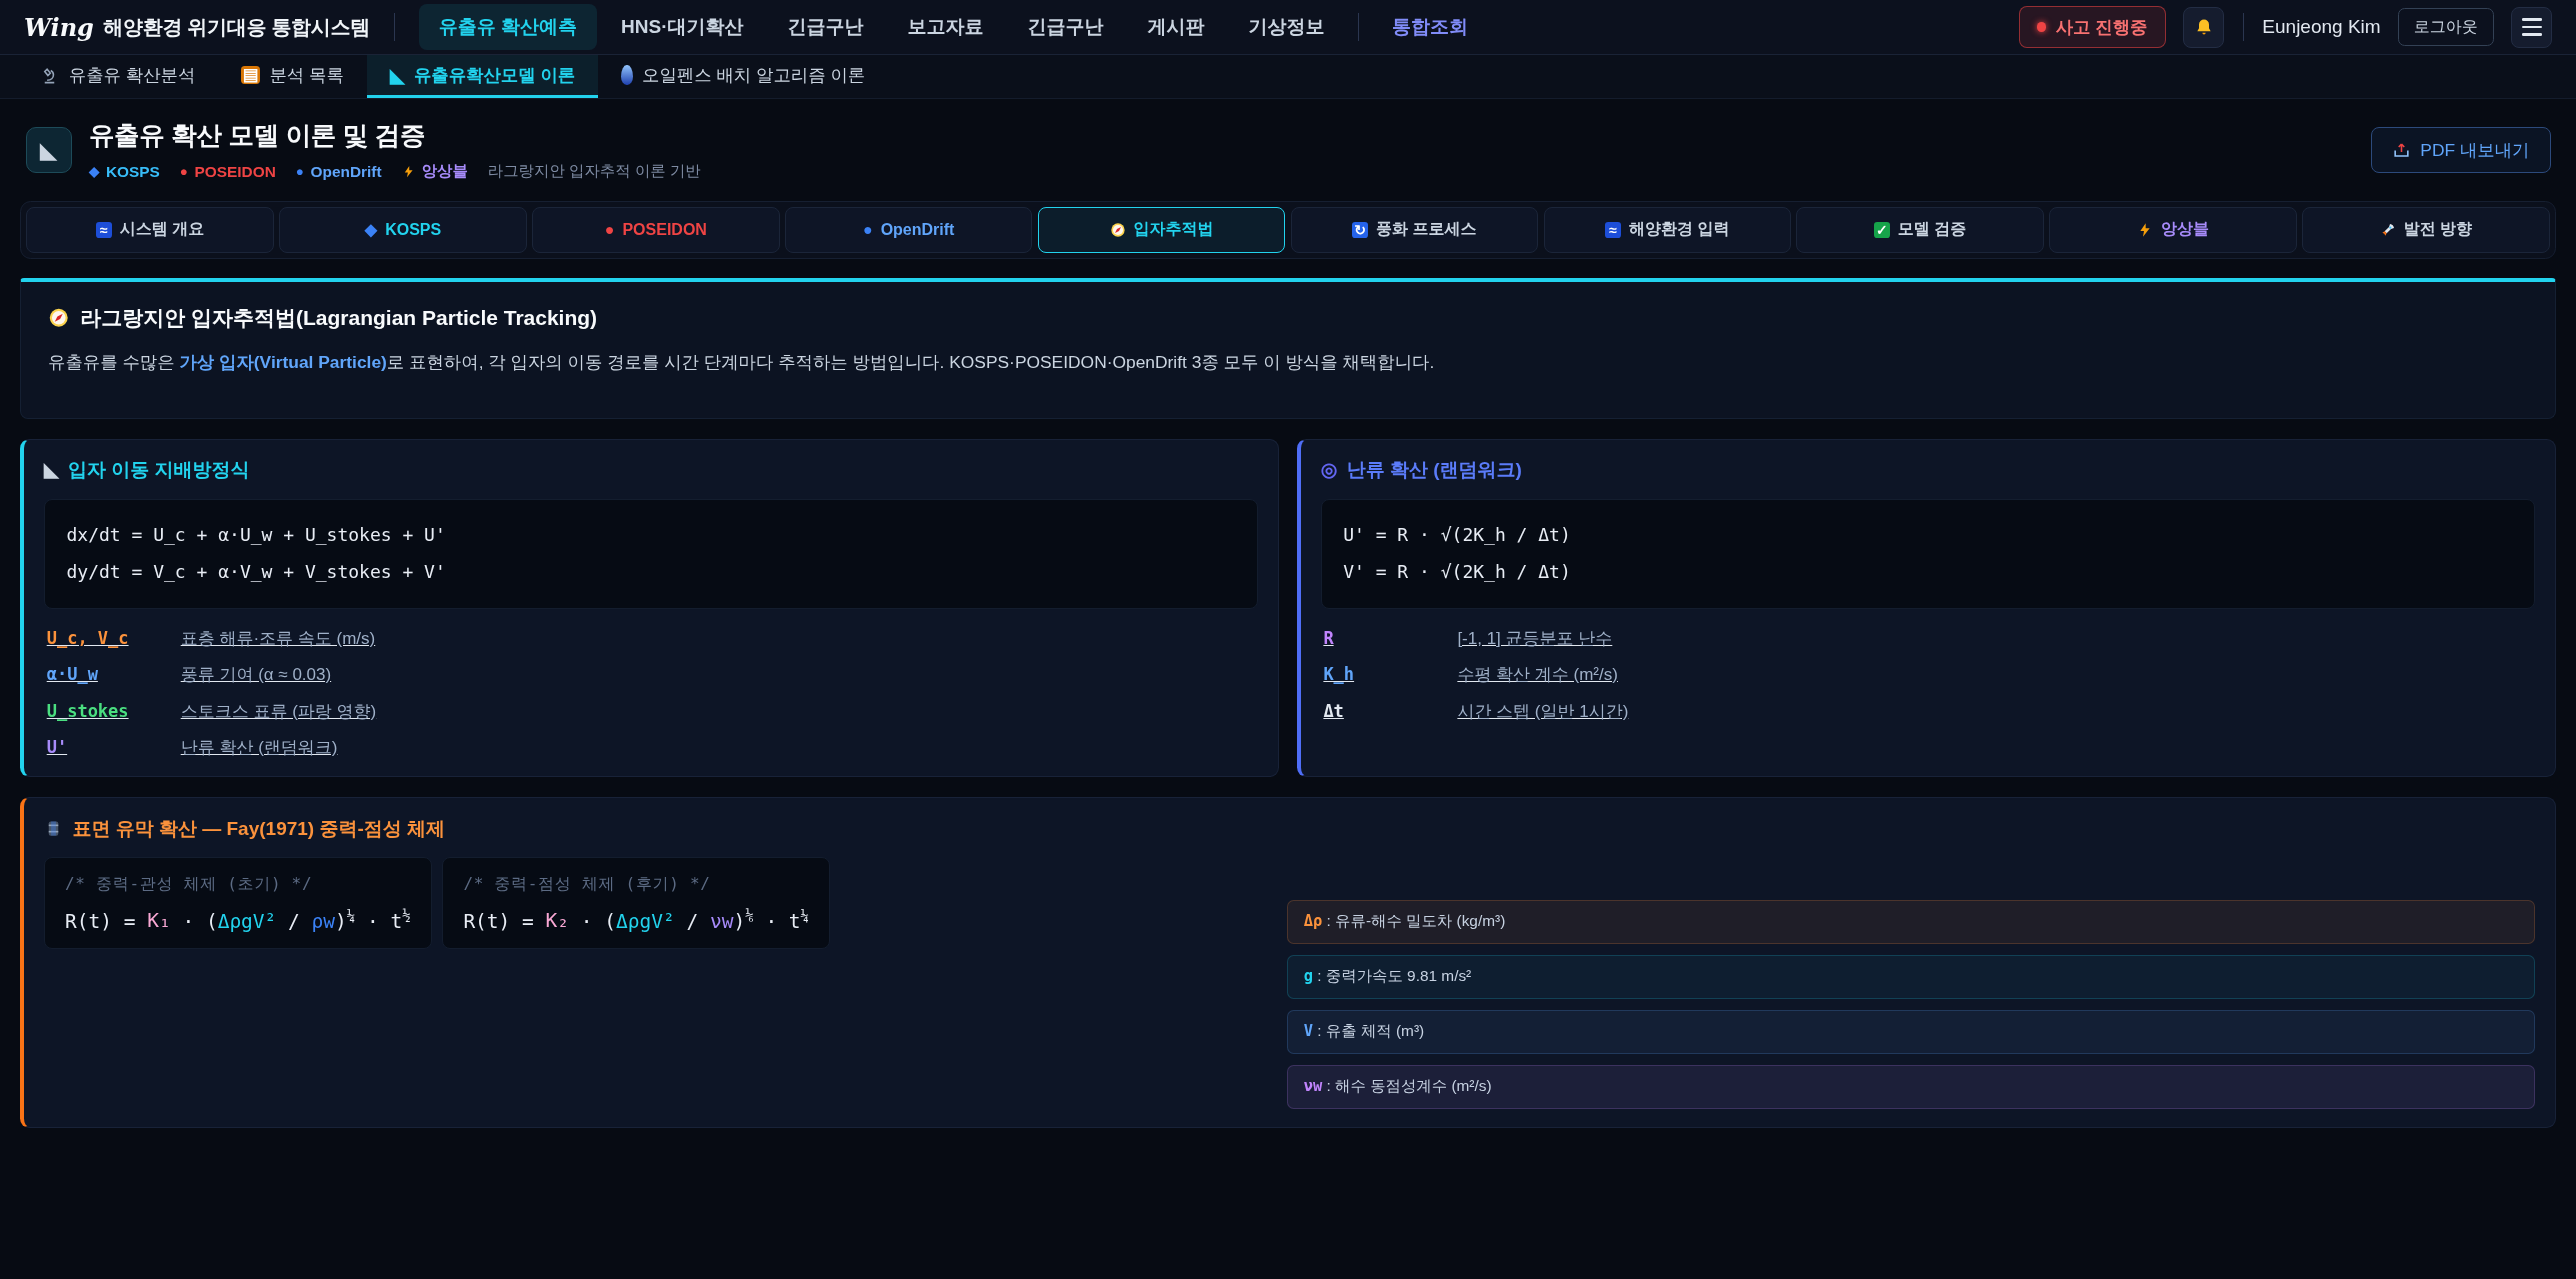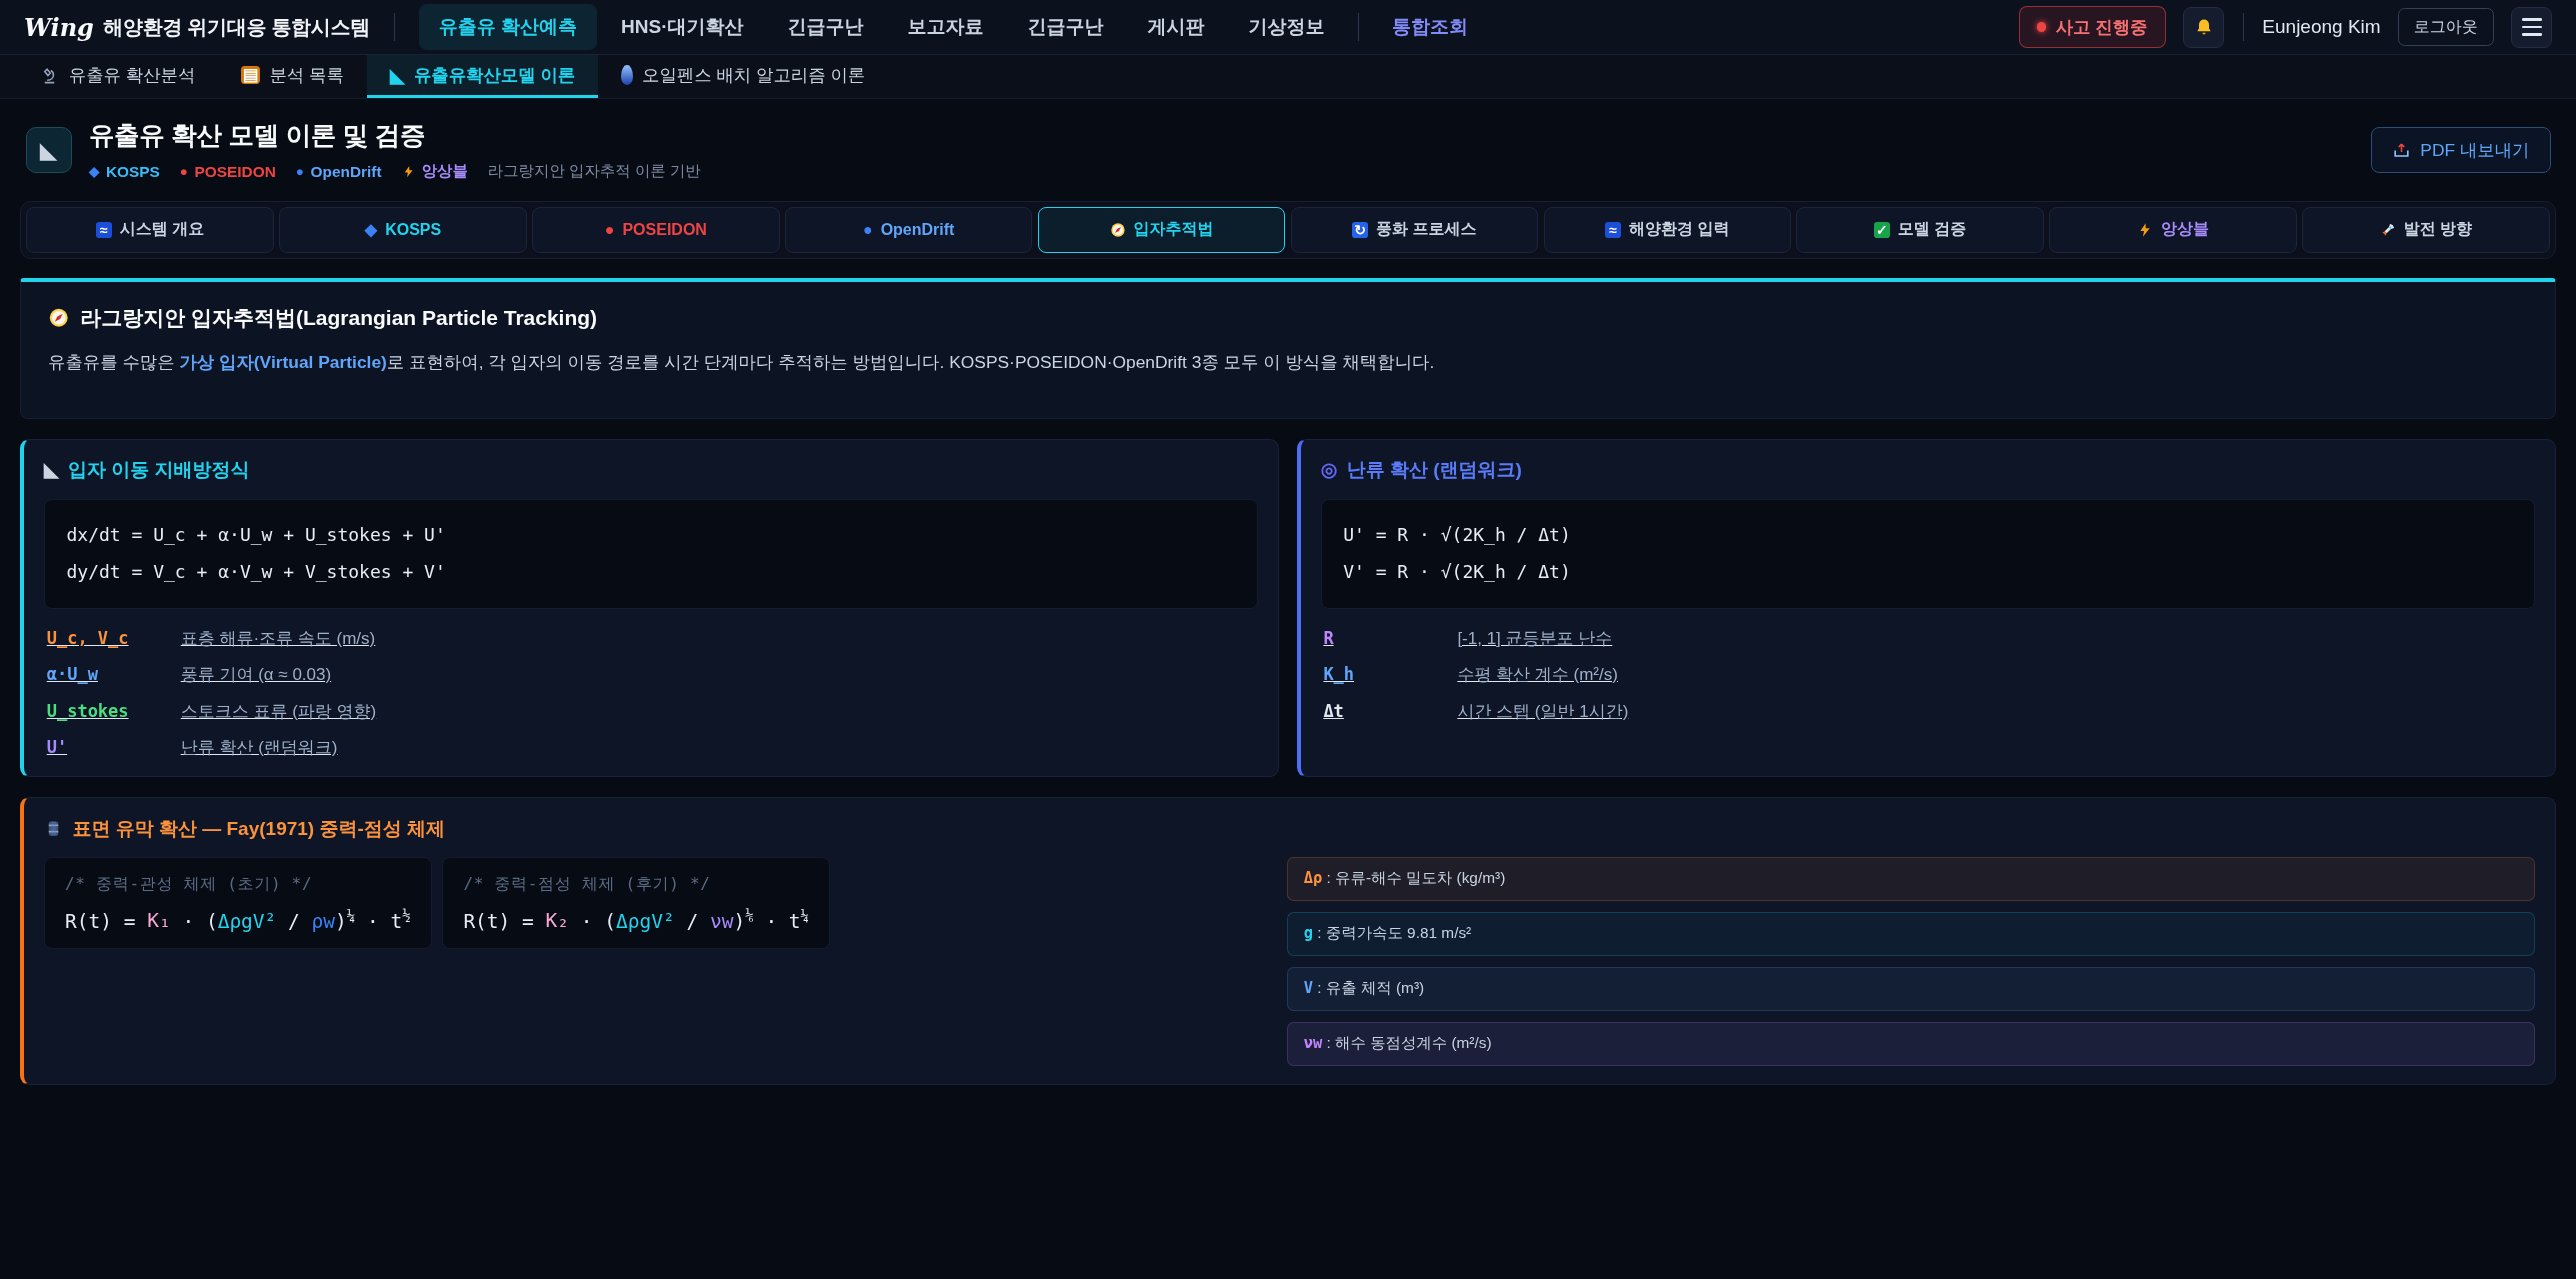--- a/index.html
+++ b/index.html
@@ -88,21 +88,21 @@
   
   .fay{margin:20px 20px 27px;}
   .fay-grid{margin-top:14.8px;display:grid;grid-template-columns:1fr 1.02fr;gap:19px;align-items:start;}
   .fay-codes{display:flex;flex-direction:row;gap:10.7px;}
   .fay-code{background:#060b14;border:0.7px solid #131d2e;border-radius:8px;padding:16px 20px;
     font-family:"DejaVu Sans Mono",monospace;}
   .fay-comment{font-size:16px;color:#5c6b84;letter-spacing:0.7px;}
   .fay-formula{margin-top:12px;font-size:19.5px;color:#e8edf5;}
   .seg-orange{color:#f9a8d4;margin-top:38px;} .seg-cyan{color:#22d3ee;} .seg-blue{color:#3b82f6;} .seg-purple{color:#a78bfa;}
   .sup{vertical-align:super;font-size:.72em;}
-  .fay-params{display:flex;flex-direction:column;gap:10.7px;}
+  .fay-params{display:flex;flex-direction:column;gap:10.7px;margin-top:43px;}
   .fay-param{border-radius:6.7px;padding:10.7px 16px;font-size:15.4px;border:0.7px solid transparent;
     color:#c7d2e2;white-space:nowrap;}
   .fay-param .sym{font-family:"DejaVu Sans Mono",monospace;font-weight:bold;}
 </style>
 </head>
 <body>
 
 <header class="topbar">
   <div class="logo">
     <span class="mark">Wing</span>

